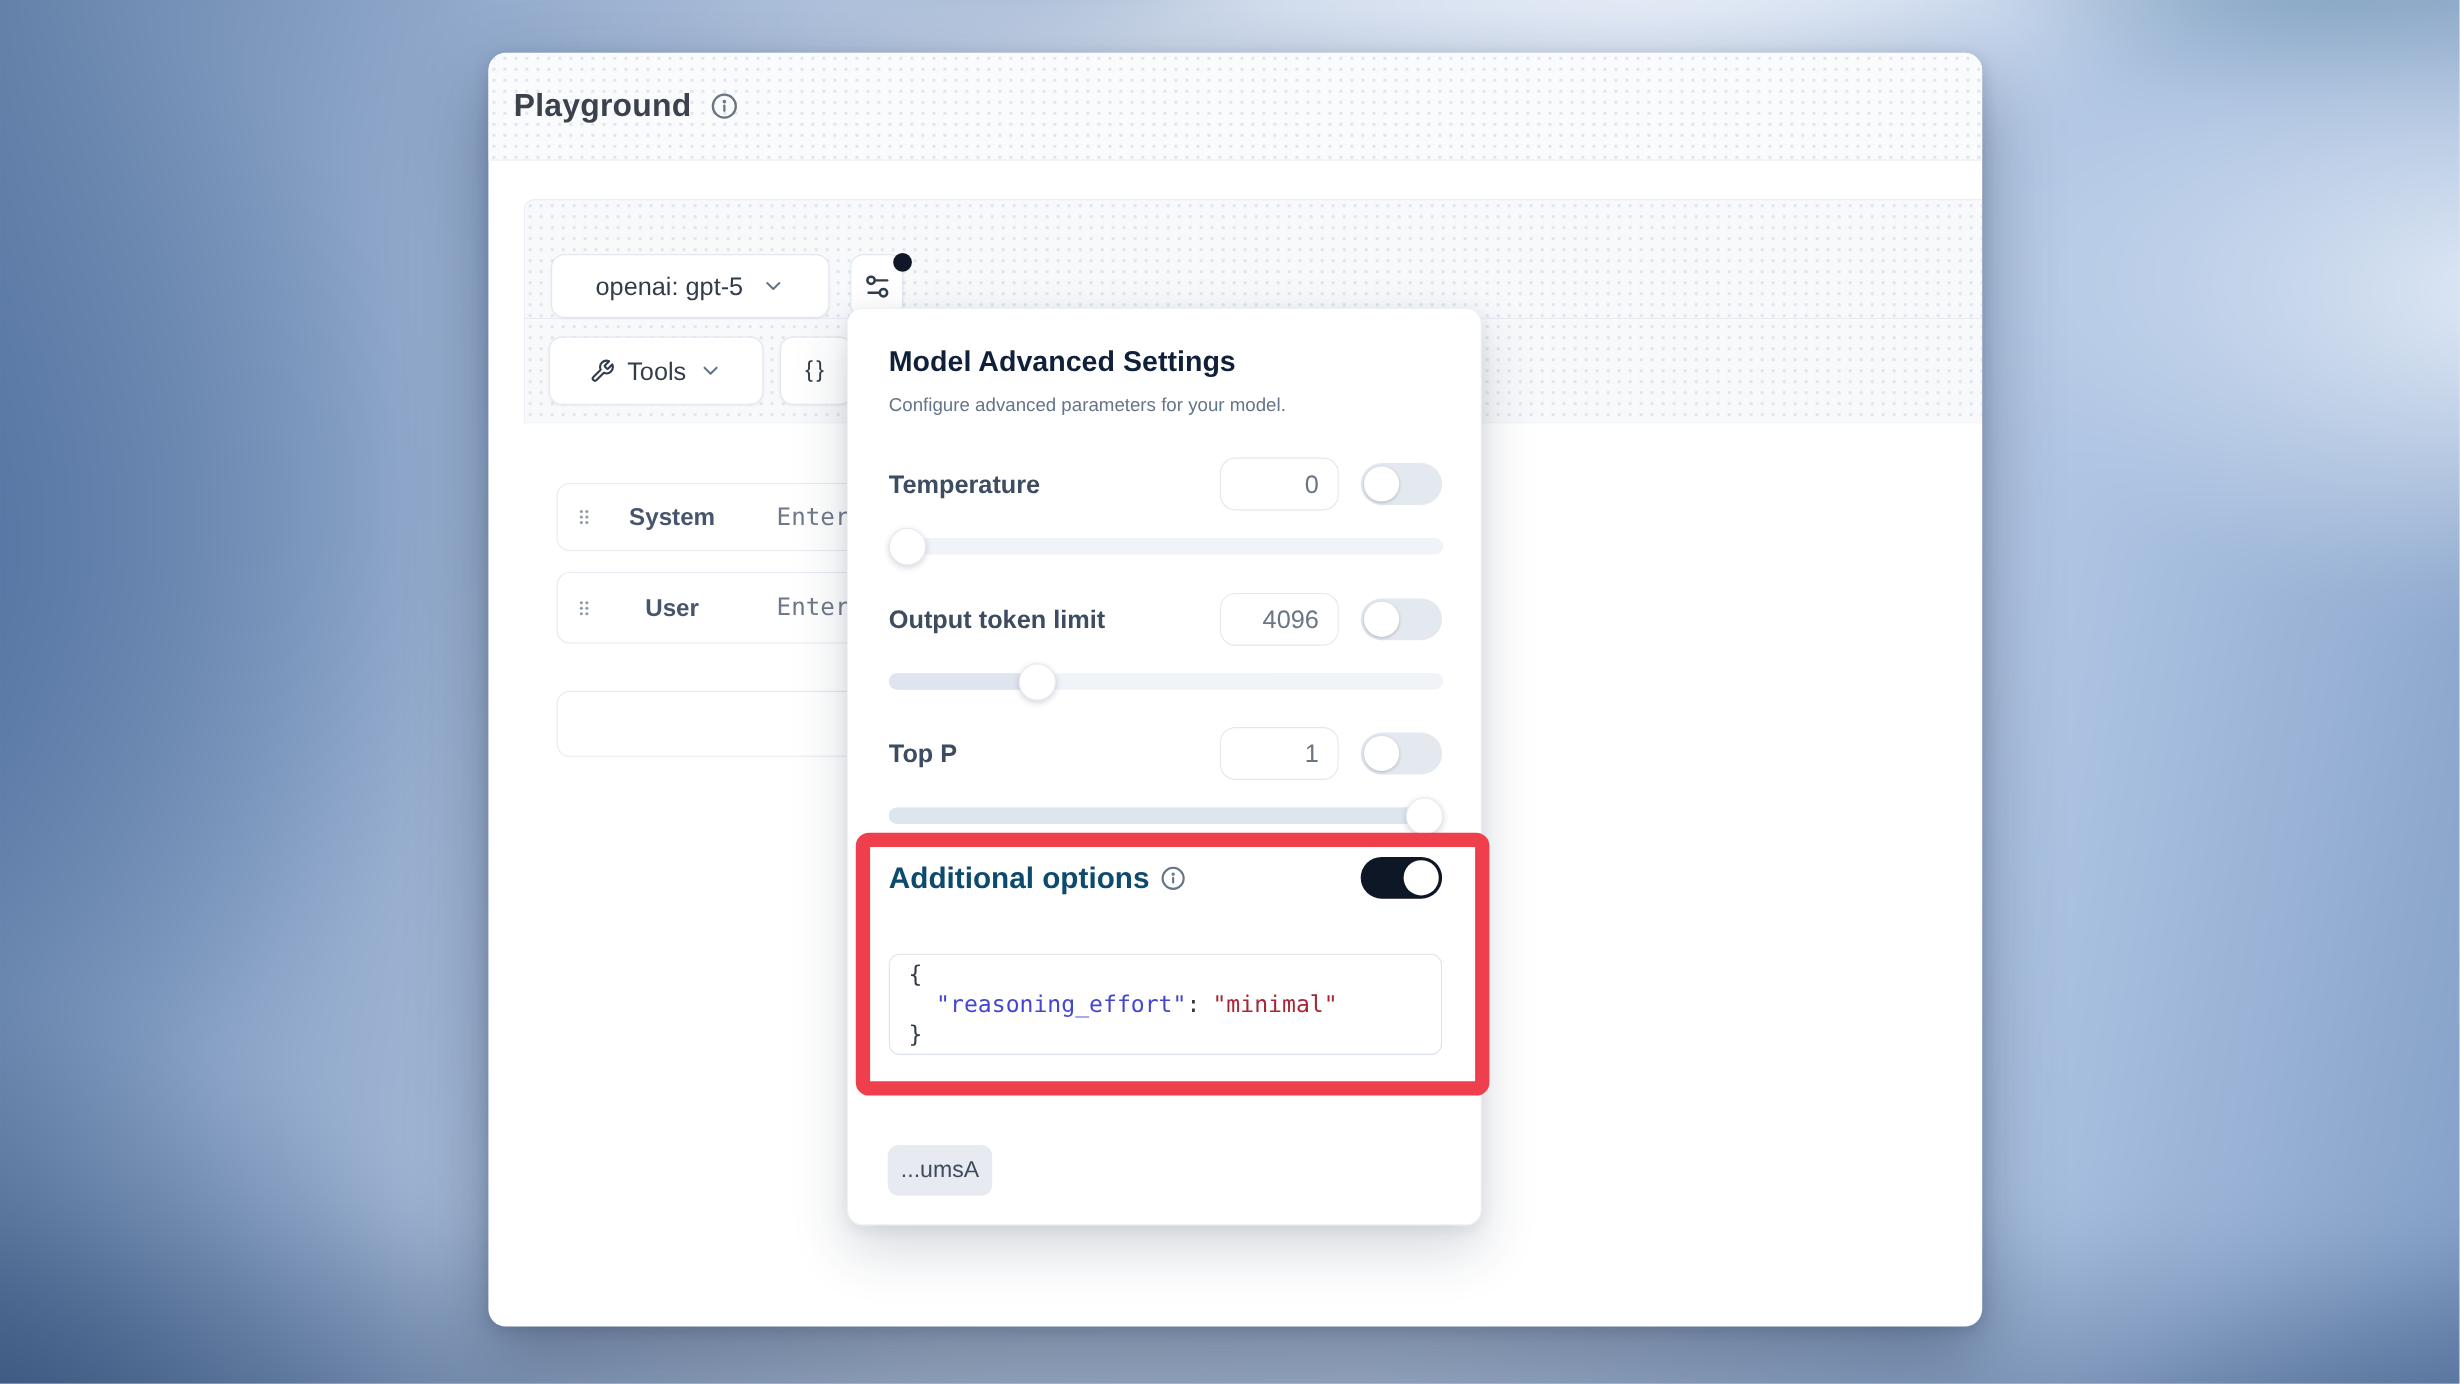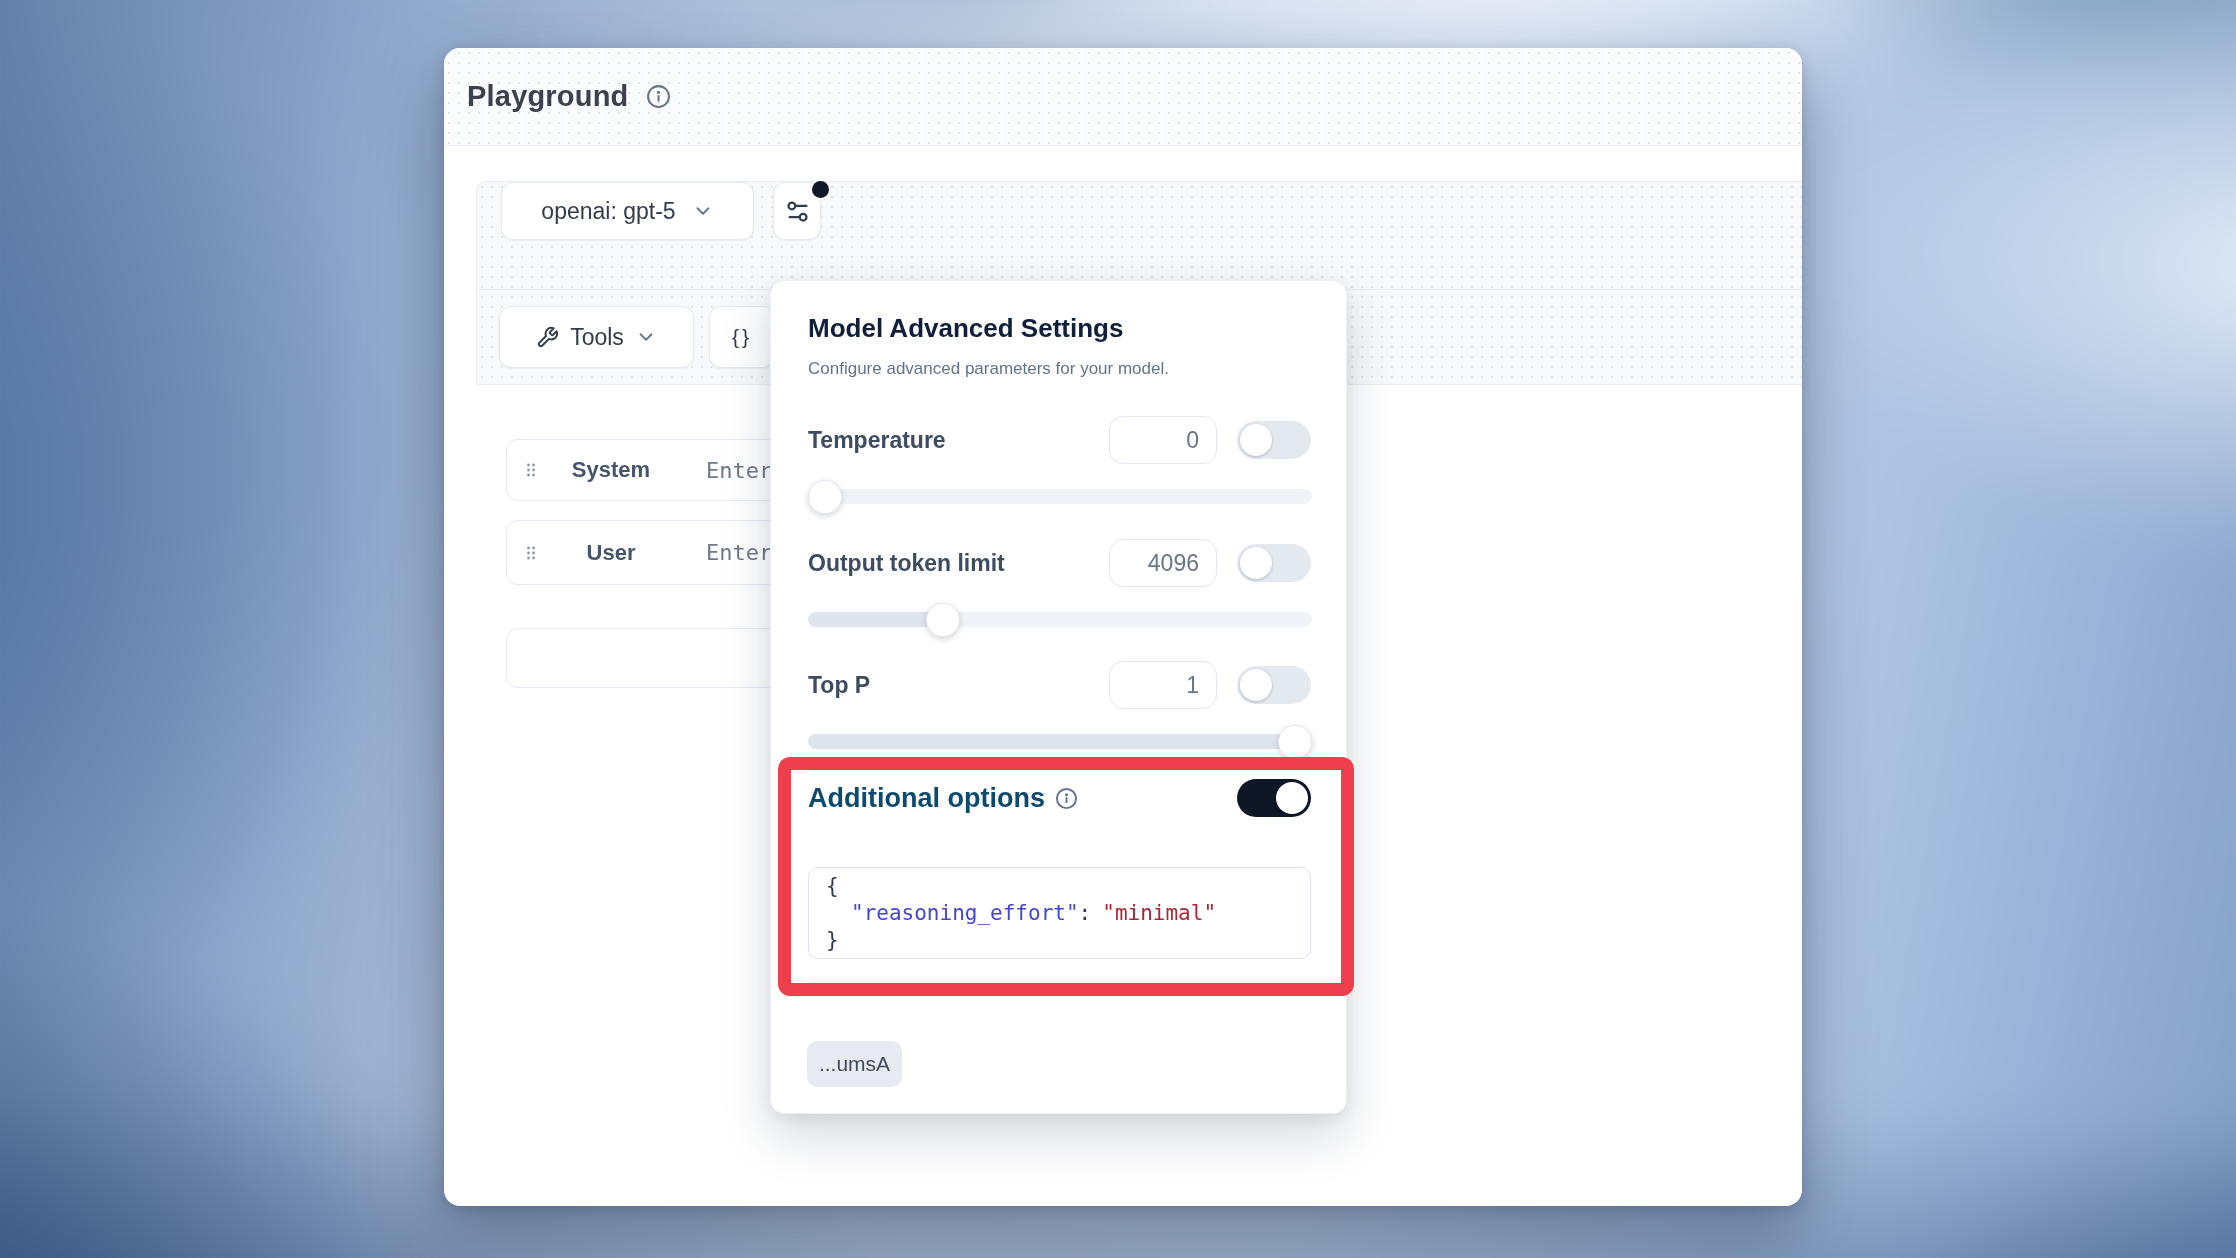--- a/index.html
+++ b/index.html
@@ -28,21 +28,21 @@
   .win-header { position:absolute; left:0; top:0; right:0; height:97px; background-color:#fafbfc;
     border-bottom:1px solid #e9edf2; display:flex; align-items:center; padding:0 23px; gap:17px; }
   .win-title { font-size:29px; font-weight:700; color:#3b424e; letter-spacing:.2px; }
   .icon { display:inline-flex; align-items:center; justify-content:center; }
   .info-ic svg { width:25px; height:25px; stroke:#6b7685; }
 
   .panel { position:absolute; left:32px; top:133px; right:0; height:204px;
     background-color:#f8f9fb; border:1px solid #e9edf2; border-right:none;
     border-radius:10px 0 0 0; box-sizing:border-box; }
   .panel-row1 { position:absolute; left:0; top:0; right:0; height:107px; border-bottom:1px solid #e9edf2;
-    display:flex; align-items:flex-start; padding-left:24px; gap:19px; }
+    display:flex; align-items:flex-end; padding-left:24px; gap:19px; }
   .panel-row2 { position:absolute; left:0; top:108px; right:0; bottom:0;
     display:flex; align-items:center; padding-left:22px; gap:15px; }
 
   .btn { display:inline-flex; align-items:center; justify-content:center; background:#fff;
     border:1px solid #e3e8ee; border-radius:12px; box-sizing:border-box;
     box-shadow:0 1px 2px rgba(30,41,59,.05); color:#333c49; cursor:pointer; }
   .model-btn { width:253px; height:58px; gap:16px; font-size:23px; }
   .chev svg { width:22px; height:22px; stroke:#64748b; }
   .gear-btn { position:relative; width:48px; height:58px; }
   .gear-btn svg { width:27px; height:27px; stroke:#333c49; }

